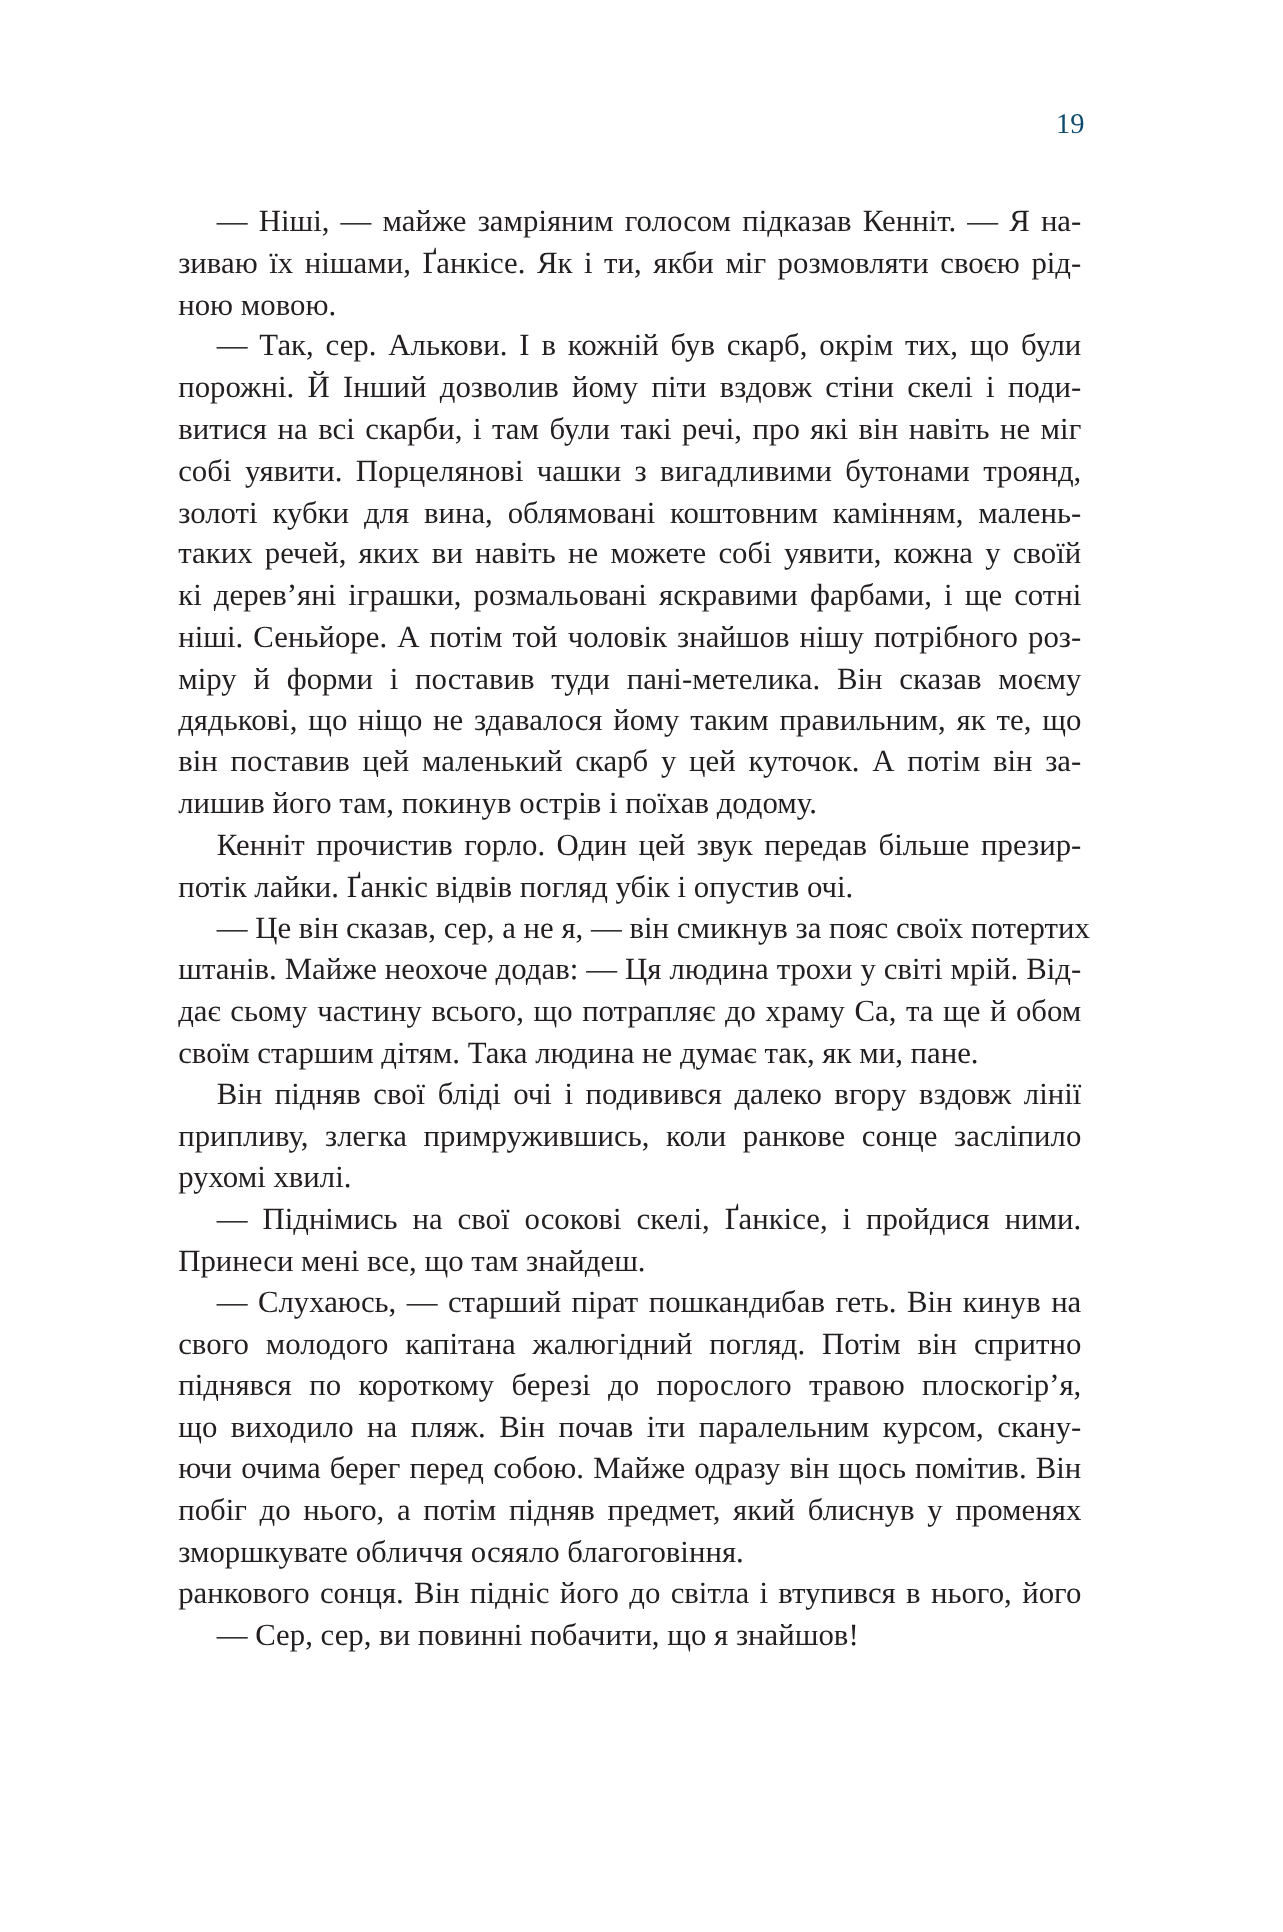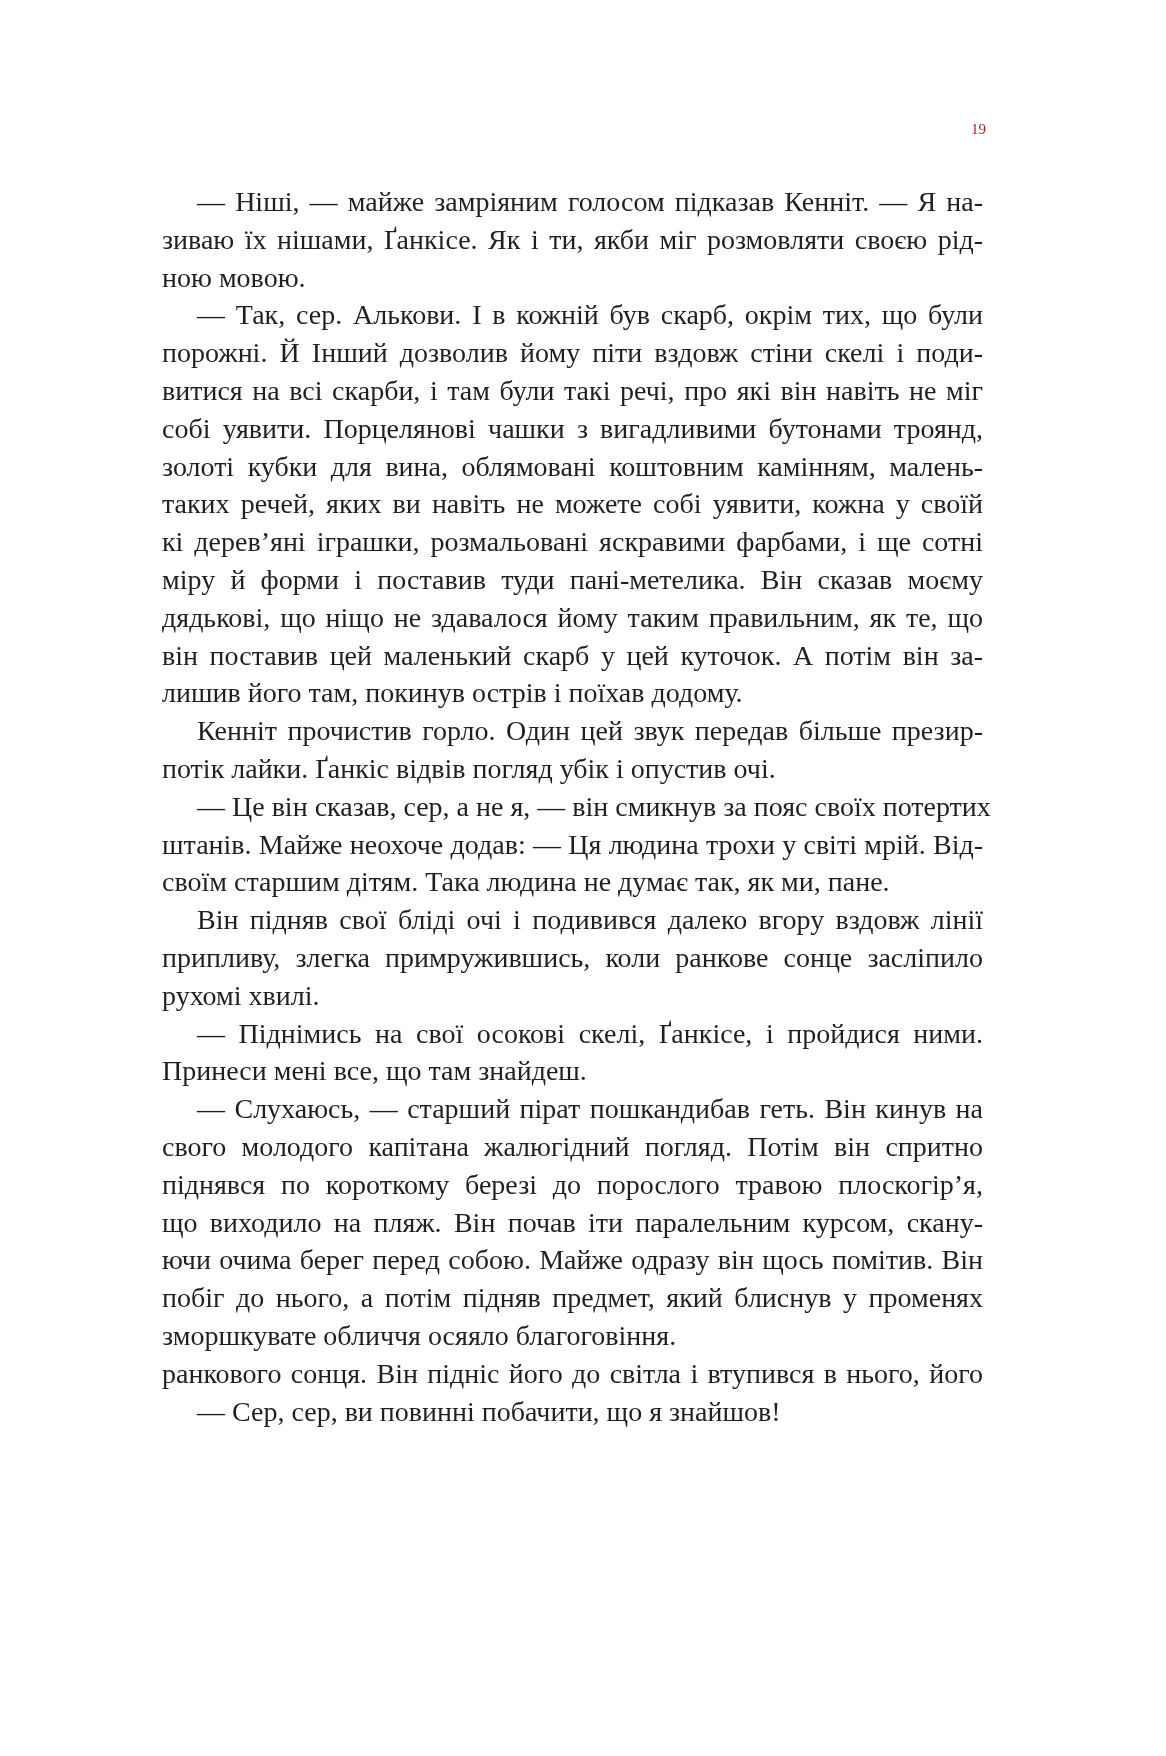--- a/index.html
+++ b/index.html
@@ -10,25 +10,25 @@
   body {
     width: 1166px;
     height: 1756px;
     position: relative;
     overflow: hidden;
     font-family: "Liberation Serif", "DejaVu Serif", serif;
     color: #231f20;
   }
   .page-number {
     position: absolute;
-    top: 114px;
+    top: 98px;
     right: 180px;
-    font-size: 15px;
+    font-size: 26px;
     line-height: 30px;
-    color: #b91c1c;
+    color: #0c4a6e;
   }
   .text-block {
     position: absolute;
     left: 118px;
     top: 183px;
     width: 865px;
     font-size: 28px;
     line-height: 37.8px;
   }
   .line {
@@ -57,28 +57,30 @@
     <span class="line indent">— Ніші, — майже замріяним голосом підказав Кенніт. — Я на-</span>
     <span class="line">зиваю їх нішами, Ґанкісе. Як і ти, якби міг розмовляти своєю рід-</span>
     <span class="line last">ною мовою.</span>
     <span class="line indent">— Так, сер. Алькови. І в кожній був скарб, окрім тих, що були</span>
     <span class="line">порожні. Й Інший дозволив йому піти вздовж стіни скелі і поди-</span>
     <span class="line">витися на всі скарби, і там були такі речі, про які він навіть не міг</span>
     <span class="line">собі уявити. Порцелянові чашки з вигадливими бутонами троянд,</span>
     <span class="line">золоті кубки для вина, облямовані коштовним камінням, малень-</span>
     <span class="line">таких речей, яких ви навіть не можете собі уявити, кожна у своїй</span>
     <span class="line">кі дерев’яні іграшки, розмальовані яскравими фарбами, і ще сотні</span>
+    <span class="line">ніші. Сеньйоре. А потім той чоловік знайшов нішу потрібного роз-</span>
     <span class="line">міру й форми і поставив туди пані-метелика. Він сказав моєму</span>
     <span class="line">дядькові, що ніщо не здавалося йому таким правильним, як те, що</span>
     <span class="line">він поставив цей маленький скарб у цей куточок. А потім він за-</span>
     <span class="line last">лишив його там, покинув острів і поїхав додому.</span>
     <span class="line indent">Кенніт прочистив горло. Один цей звук передав більше презир-</span>
     <span class="line last">потік лайки. Ґанкіс відвів погляд убік і опустив очі.</span>
     <span class="line indent">— Це він сказав, сер, а не я, — він смикнув за пояс своїх потертих</span>
     <span class="line">штанів. Майже неохоче додав: — Ця людина трохи у світі мрій. Від-</span>
+    <span class="line">дає сьому частину всього, що потрапляє до храму Са, та ще й обом</span>
     <span class="line last">своїм старшим дітям. Така людина не думає так, як ми, пане.</span>
     <span class="line indent">Він підняв свої бліді очі і подивився далеко вгору вздовж лінії</span>
     <span class="line">припливу, злегка примружившись, коли ранкове сонце засліпило</span>
     <span class="line last">рухомі хвилі.</span>
     <span class="line indent">— Піднімись на свої осокові скелі, Ґанкісе, і пройдися ними.</span>
     <span class="line last">Принеси мені все, що там знайдеш.</span>
     <span class="line indent">— Слухаюсь, — старший пірат пошкандибав геть. Він кинув на</span>
     <span class="line">свого молодого капітана жалюгідний погляд. Потім він спритно</span>
     <span class="line">піднявся по короткому березі до порослого травою плоскогір’я,</span>
     <span class="line">що виходило на пляж. Він почав іти паралельним курсом, скану-</span>

